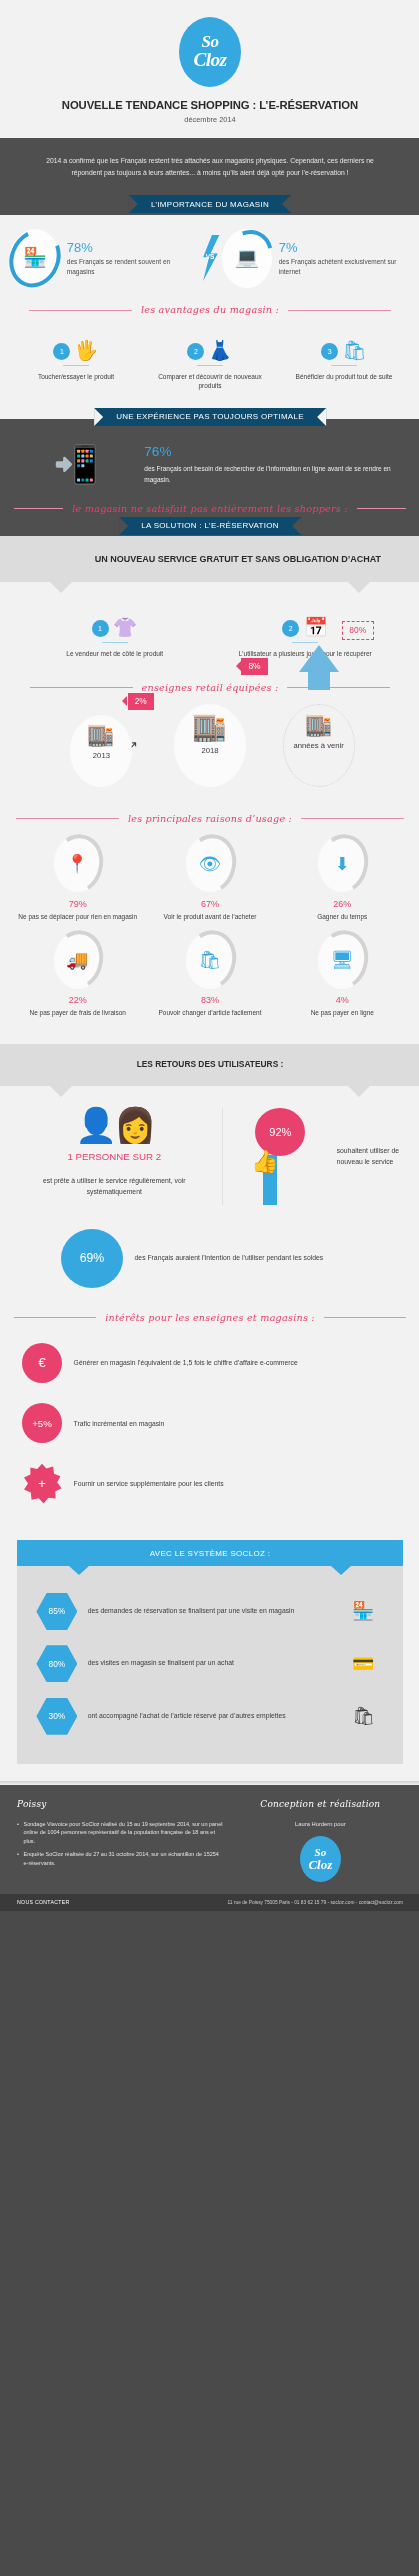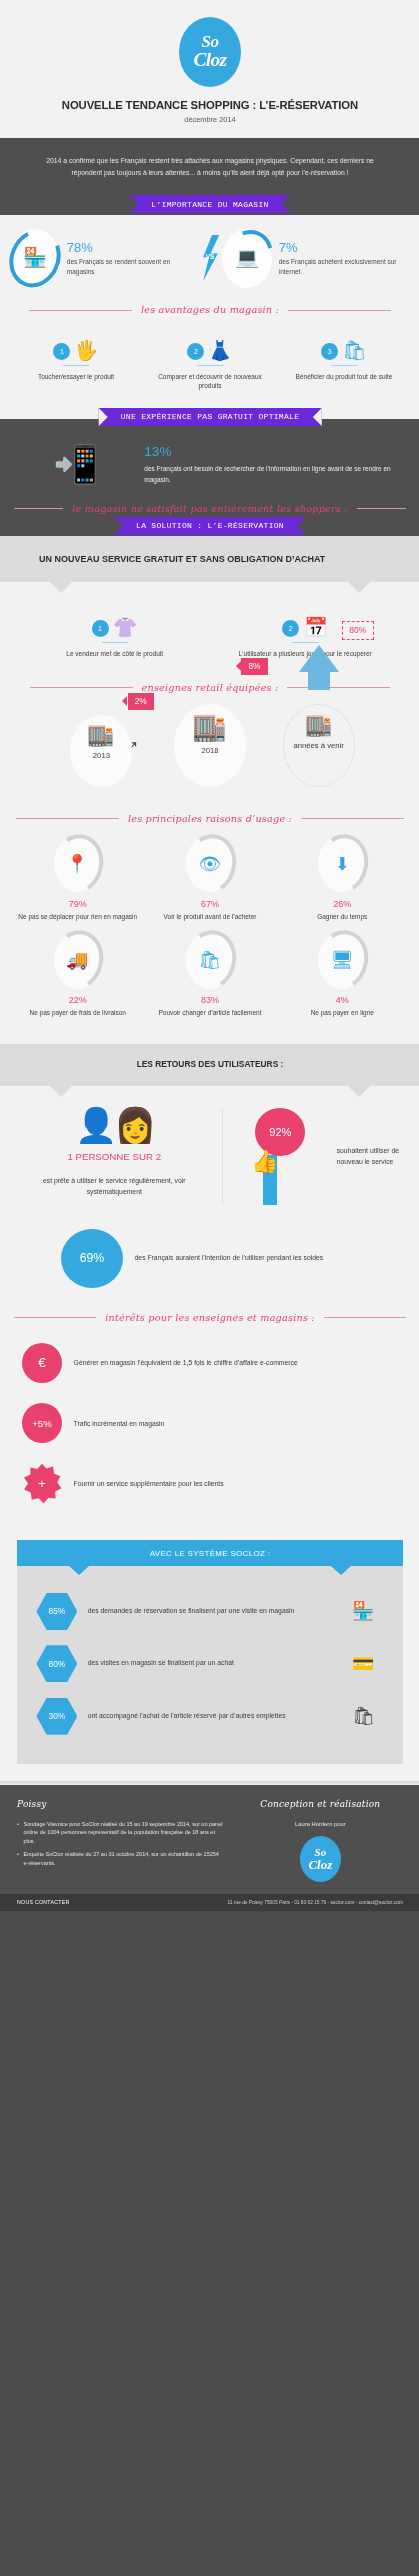--- a/index.html
+++ b/index.html
@@ -35,23 +35,23 @@
     font-size:11.3px; font-weight:bold; letter-spacing:-0.1px;
     color:#2b2b2b; padding:0 11.6px;
   }
   .sub-title { font-size:7.4px; color:#555; margin-top:4.5px; }
 
   
   .intro { padding:17px 46px 17px; text-align:center; }
   .intro p { font-size:6.8px; line-height:1.7; color:#e8e8e8; }
   .ribbon {
     display:inline-block; position:relative;
-    background:#6d28d9; color:#fff;
+    background:#0c4a6e; color:#fff;
     font-size:8px; letter-spacing:0.3px;
-    padding:4.5px 22px; font-weight:normal;font-family:Liberation Mono, monospace;
+    padding:4.5px 22px; font-weight:normal;
   }
   .ribbon:before, .ribbon:after{
     content:""; position:absolute; top:0; width:0; height:0;
     border-top:9.7px solid transparent; border-bottom:9.7px solid transparent;
   }
   .ribbon:before { left:0px; border-left:9px solid #f2f2f2; }
   .ribbon:after  { right:0px; border-right:9px solid #f2f2f2; }
   .ribbon.on-dark:before { border-left-color:#4f4f4f; }
   .ribbon.on-dark:after  { border-right-color:#4f4f4f; }
 
@@ -137,21 +137,21 @@
   }
   .bubble:after {
     content:""; position:absolute; left:50%; bottom:-5.8px; transform:translateX(-50%);
     width:0;height:0;border-left:5.2px solid transparent;border-right:5.2px solid transparent;
     border-top:5.8px solid #35a8e0;
   }
   .callout .txt { font-size:6.5px; line-height:1.5; color:#e9e9e9; }
 
   
   .solution-head {
-    text-align:left; font-size:9px; font-weight:bold; color:#2b2b2b;
+    text-align:right; font-size:9px; font-weight:bold; color:#2b2b2b;
     padding:17px 39px 15.5px; line-height:1.55;
   }
   .notch-band { position:relative; height:0; }
   .notch {
     position:absolute; top:0; width:0;height:0;
     border-left:11.6px solid transparent; border-right:11.6px solid transparent;
     border-top:11px solid #dcdcdc;
   }
   .notch.l { left:50px; } .notch.r { right:50px; }
 
@@ -383,29 +383,29 @@
         <div class="adv-top">
           <span class="badge">3</span>
           <span class="adv-icon">🛍</span>
         </div>
         <div class="adv-rule"></div>
         <div class="adv-label">Bénéficier du produit tout de suite</div>
       </div>
     </div>
 
     <div class="ribbon-band" style="height:11.6px">
-      <span class="ribbon">UNE EXPÉRIENCE PAS GRATUIT OPTIMALE</span>
+      <span class="ribbon">UNE EXPÉRIENCE PAS TOUJOURS OPTIMALE</span>
     </div>
   </div>
 
   <div class="bg-dark" style="padding-top:11.6px">
     <div class="block76">
       <div class="illus">📲</div>
       <div>
-        <div class="val">13%</div>
+        <div class="val">76%</div>
         <div class="txt">des Français ont besoin de rechercher de l’information en ligne avant de se rendre en magasin.</div>
       </div>
     </div>
 
     <div class="script-head" style="margin-top:14px">
       <span class="line"></span>
       <span class="txt">le magasin ne satisfait pas entièrement les shoppers :</span>
       <span class="line"></span>
     </div>
 

